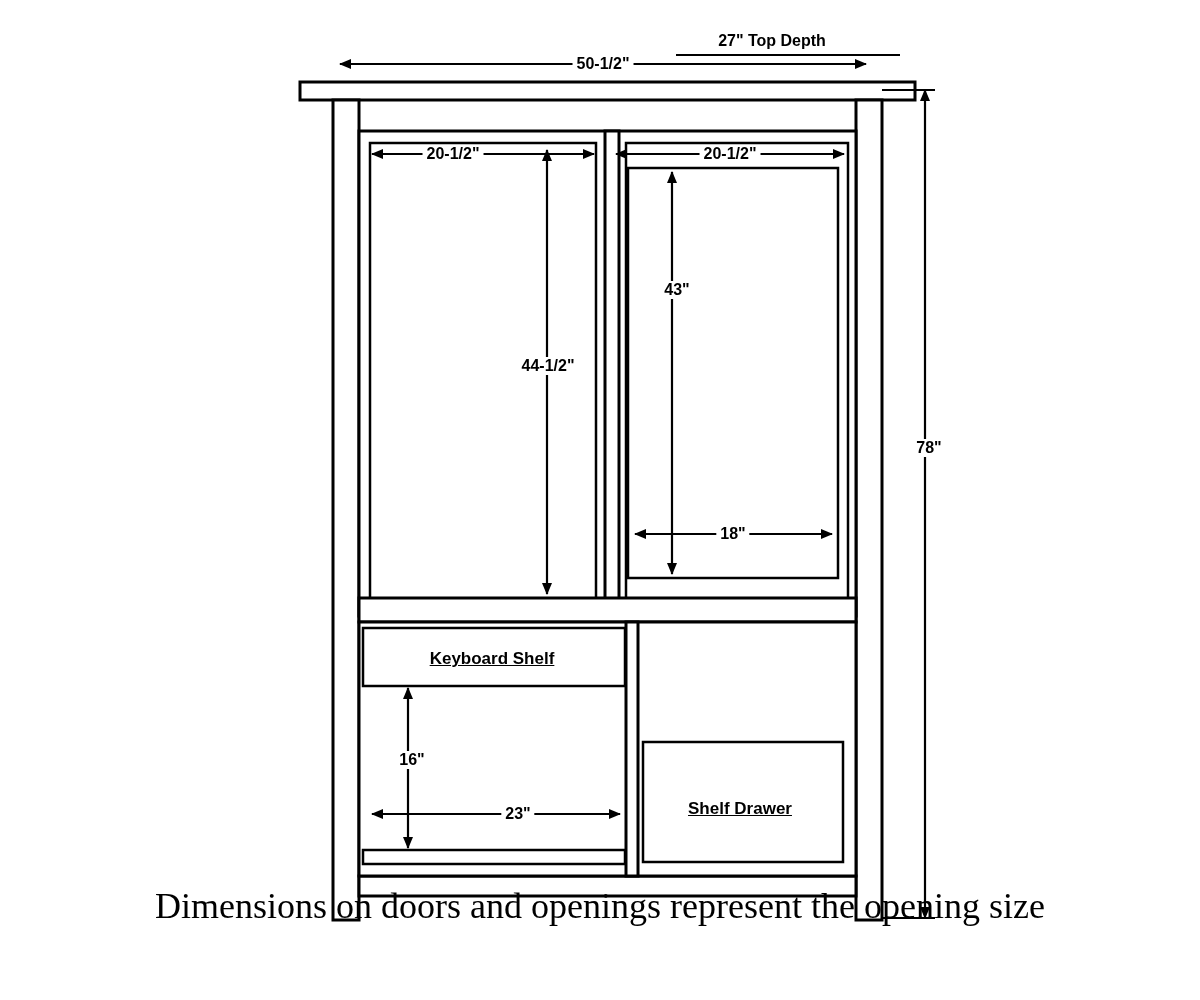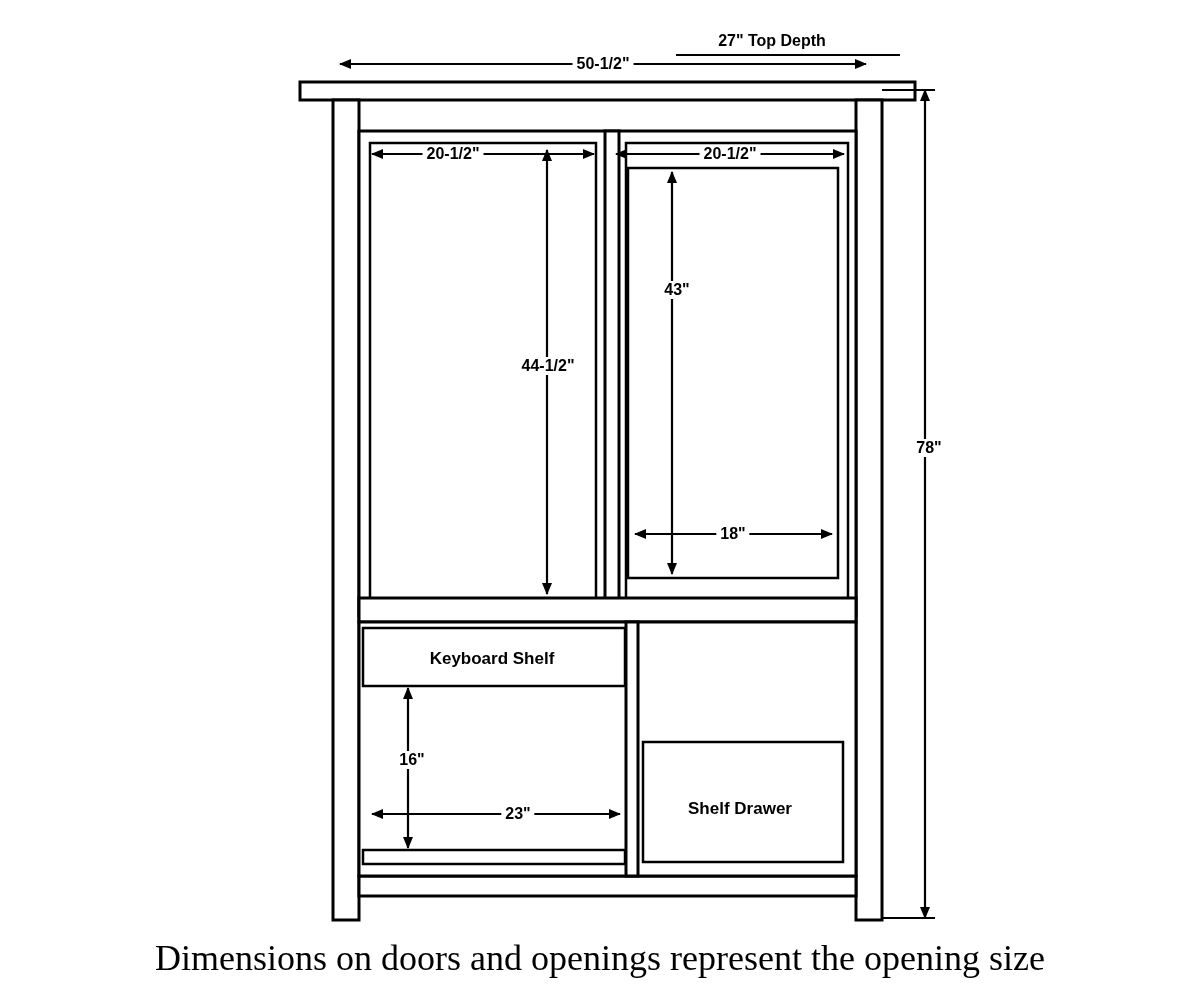--- a/index.html
+++ b/index.html
@@ -41,25 +41,26 @@
   }
   .part-label {
     position: absolute;
     font-family: "Liberation Sans", sans-serif;
     font-weight: bold;
     font-size: 17px;
     color: #000;
     white-space: nowrap;
     transform: translate(-50%, -50%);
     text-align: center;
+    text-decoration: underline;
   }
   .caption {
     position: absolute;
     left: 600px;
-    top: 958px;
+    top: 906px;
     transform: translate(-50%, -50%);
     font-family: "Liberation Serif", serif;
     font-size: 36px;
     color: #000;
     white-space: nowrap;
     text-align: center;
   }
 </style>
 </head>
 <body>

